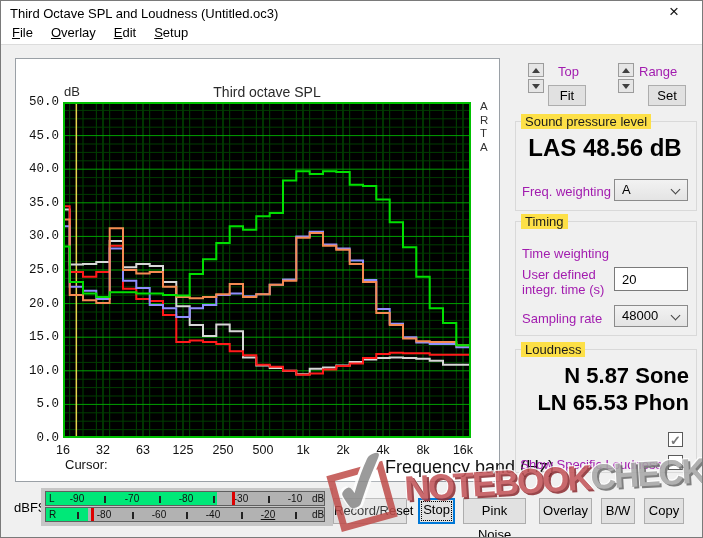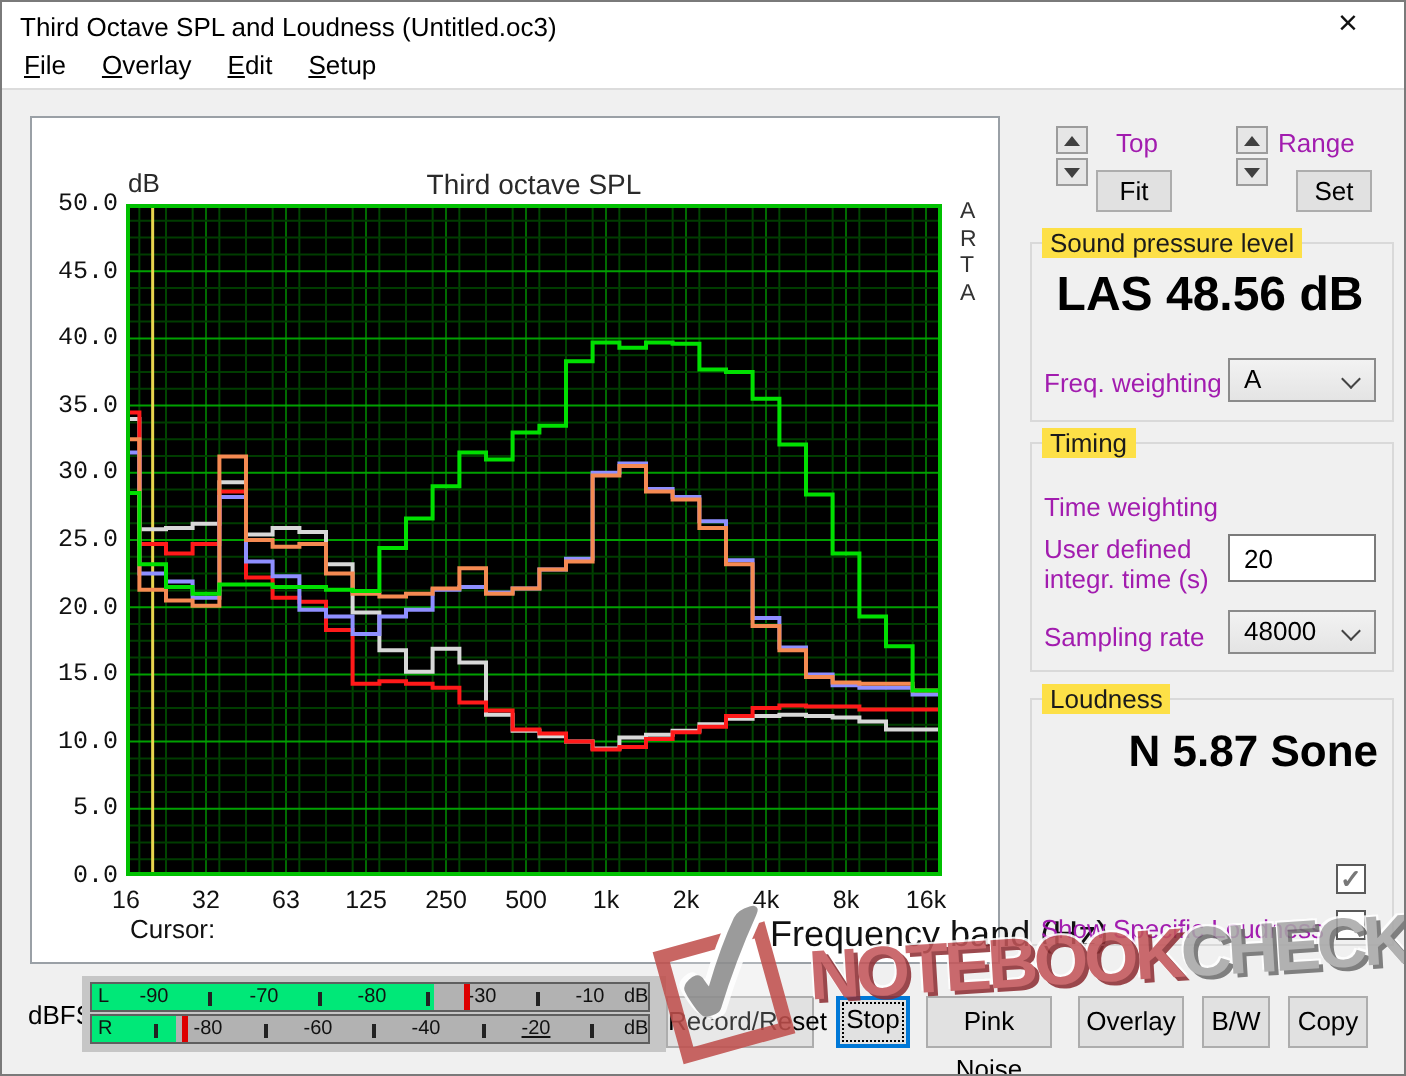--- a/index.html
+++ b/index.html
@@ -210,20 +210,21 @@
   <div class="textbox" style="left:613px;top:266px;">20</div>
   <span class="side-label" style="left:521px;top:310px;">Sampling rate</span>
   <div class="dropdown" style="left:613px;top:304px;">
     <span>48000</span>
     <span class="chev"></span>
   </div>
 
   <div class="groupbox" style="left:514px;top:348px;width:182px;height:124px;"></div>
   <span class="group-title" style="left:520px;top:341px;">Loudness</span>
   <div class="big-value" style="left:520px;top:362px;width:168px;text-align:right;font-size:22px;">N 5.87 Sone</div>
+  <div class="big-value" style="left:520px;top:389px;width:168px;text-align:right;font-size:22px;">LN 65.53 Phon</div>
   <div class="checkbox" style="left:667px;top:431px;" id="diffuse-checkbox"><span class="check-glyph">✓</span></div>
   <span class="side-label" style="left:513px;top:456px;width:148px;text-align:right;">Show Specific Loudness</span>
   <div class="checkbox" style="left:667px;top:454px;" id="specific-checkbox"></div>
 
   <span id="dbfs-label">dBFS</span>
   <div id="meter-backdrop"></div>
   <div id="meters"></div>
 
   <div id="button-row"></div>
 

